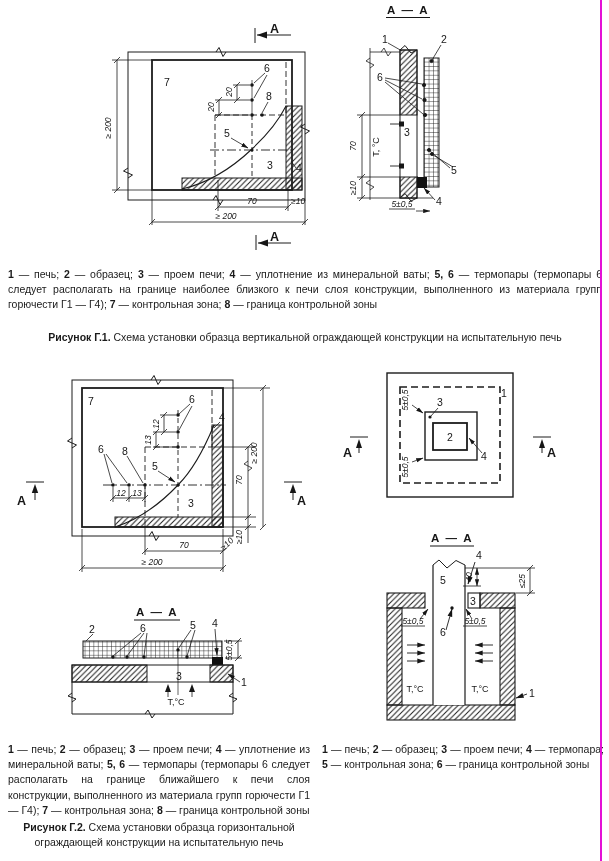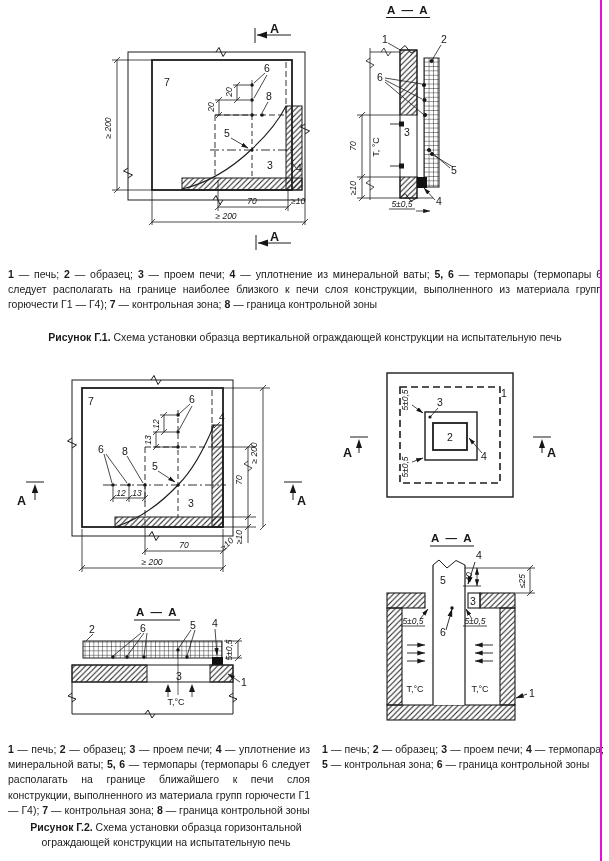--- a/index.html
+++ b/index.html
@@ -348,21 +348,21 @@
     <text class="lbl" x="95" y="30">6</text>
     <text class="lbl" x="145" y="27">5</text>
     <text class="lbl" x="167" y="25">4</text>
     <text class="lbl" x="131" y="78">3</text>
     <text class="lbl" x="196" y="84">1</text>
     <text class="dim" x="187" y="48" text-anchor="middle" transform="rotate(-90 187 48)">5±0,5</text>
     <text class="tmp" x="131" y="103" text-anchor="middle">Т,°С</text>
   </svg>
 
   <div class="legend" style="left:8px;top:742px;width:302px"><b>1</b> — печь; <b>2</b> — образец; <b>3</b> — проем печи; <b>4</b> — уплотнение из минеральной ваты; <b>5, 6</b> — термопары (термопары 6 следует располагать на границе ближайшего к печи слоя конструкции, выполненного из материала групп горючести Г1 — Г4); <b>7</b> — контрольная зона; <b>8</b> — граница контрольной зоны</div>
-  <div class="caption" style="left:15px;top:820px;width:302px"><b>Рисунок Г.2.</b> Схема установки образца горизонтальной ограждающей конструкции на испытательную печь</div>
+  <div class="caption" style="left:8px;top:820px;width:302px"><b>Рисунок Г.2.</b> Схема установки образца горизонтальной ограждающей конструкции на испытательную печь</div>
 
   <svg class="fig" style="left:335px;top:363px" width="235" height="148" viewBox="0 0 235 148">
     <g stroke="#1c1c1c" fill="none">
       <rect x="52" y="10" width="126" height="124" stroke-width="1.4"></rect>
       <rect x="65" y="24" width="100" height="96" stroke-width="1.6" stroke-dasharray="7 4"></rect>
       <rect x="90" y="49" width="52" height="48" stroke-width="1.4"></rect>
       <rect x="98" y="60" width="34" height="27" stroke-width="1.8"></rect>
     </g>
     <g stroke="#1c1c1c" stroke-width="0.8" fill="none">
       <line x1="103" y1="45" x2="96" y2="53"></line>

